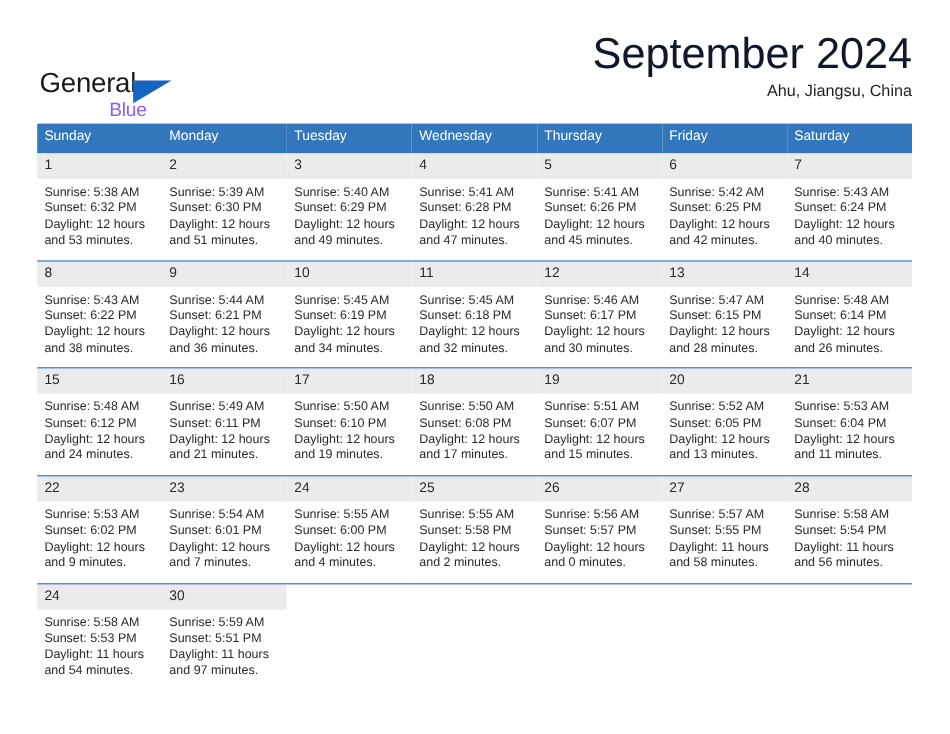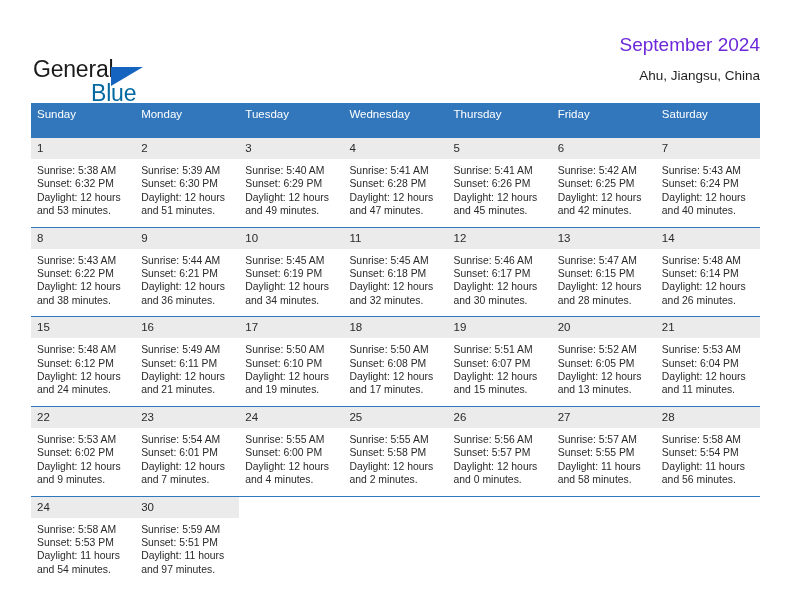--- a/index.html
+++ b/index.html
@@ -55,37 +55,37 @@
     width: 0;
     height: 0;
     border-left: 32px solid #1565c0;
     border-bottom: 19px solid transparent;
   }
 
   .logo-blue {
     position: absolute;
     left: 60px;
     top: 24px;
-    font-size: 23px;
-    color: #0369a1;
+    font-size: 16px;
+    color: #8b5cf6;
     letter-spacing: -0.2px;
     line-height: 26px;
     white-space: nowrap;
   }
 
   .title-block {
     position: absolute;
     right: 0;
     top: 0;
     text-align: right;
   }
 
   .cal-title {
-    font-size: 19px;
-    color: #6d28d9;
+    font-size: 36px;
+    color: #0f172a;
     line-height: 34px;
     white-space: nowrap;
     font-weight: normal;
   }
 
   .cal-subtitle {
     font-size: 13.5px;
     color: #1f1f1f;
     line-height: 20px;
     margin-top: 4px;
@@ -101,21 +101,21 @@
     border-collapse: collapse;
     table-layout: fixed;
   }
 
   .calendar th {
     background: #3277bc;
     color: #ffffff;
     font-size: 11.5px;
     font-weight: normal;
     text-align: left;
-    padding: 5px 0 18px 6px;
+    padding: 5px 0 8px 6px;
     height: 23px;
     vertical-align: middle;
   }
 
   .calendar td {
     width: 104.14px;
     vertical-align: top;
     padding: 0;
     border-top: 1.4px solid #3277bc;
     background: #ffffff;

